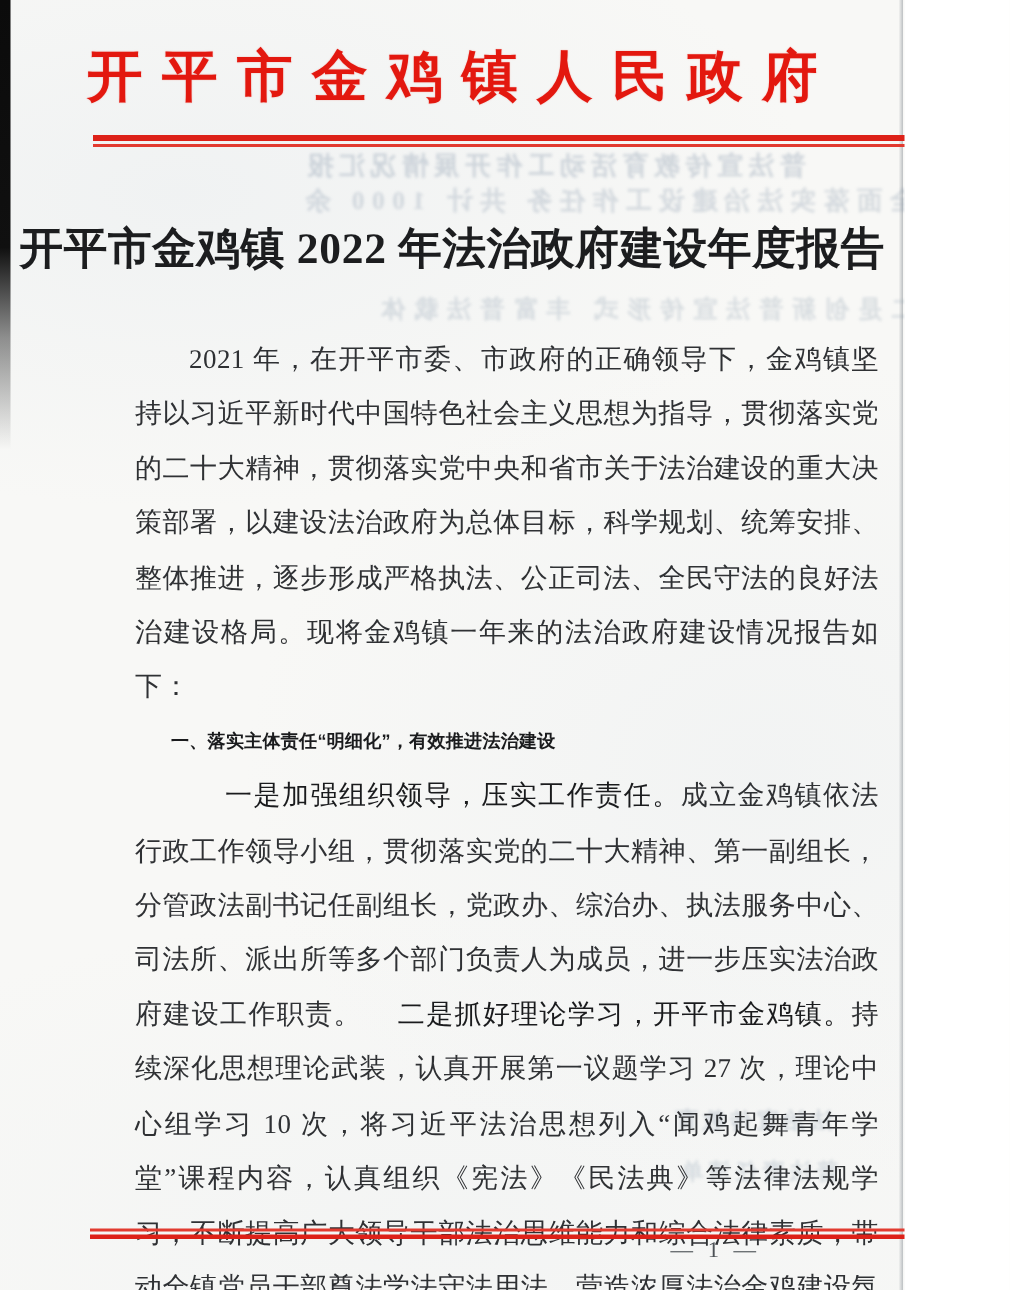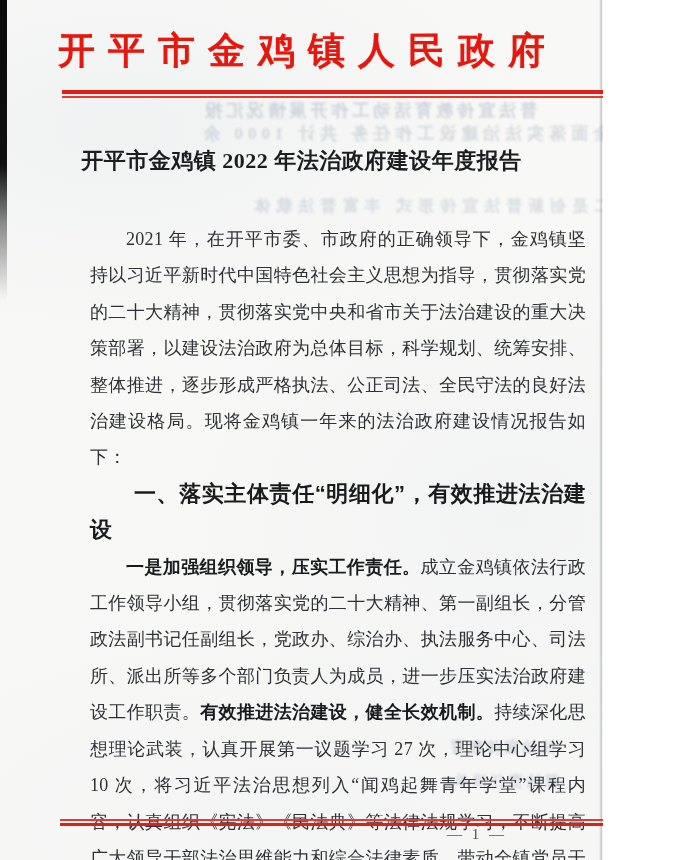--- a/index.html
+++ b/index.html
@@ -51,44 +51,45 @@
     font-family:"Liberation Serif", serif;
   }
   .rule-top{position:absolute;top:90px;left:62px;width:546px;}
   .rule-top .thick{height:4px;background:#dd2118;}
   .rule-top .thin{height:2px;background:#e23b30;margin-top:2px;}
 
   
   .doc-title{
     position:absolute;top:146px;left:0;width:100%;
     margin:0;text-align:center;
-    font-size:22px;font-weight:bold;color:#1c1d1f;
+    font-size:29px;font-weight:bold;color:#1c1d1f;
     letter-spacing:0.5px;
     font-family:"Liberation Serif", serif;
   }
 
   
   .body-block{
     position:absolute;top:221px;left:90px;width:496px;
     font-size:18px;line-height:36.4px;
     color:#2f3134;
     text-align:justify;
     letter-spacing:0.3px;
   }
   .body-block p{margin:0;text-indent:2em;}
   .section{
     margin:0;text-indent:2em;
-    font-size:22px;line-height:36.4px;
+    font-size:12px;line-height:36.4px;
     font-weight:bold;color:#1a1b1d;
     font-family:"Liberation Sans", sans-serif;
     letter-spacing:0.2px;
   }
   .lead{
-    font-weight:bold;color:#1a1b1d;
+    font-weight:normal;color:#1a1b1d;
     font-family:"Liberation Sans", sans-serif;
+    margin-left:24px;
   }
 
   
   .rule-bottom{position:absolute;top:819px;left:60px;width:548px;}
   .rule-bottom .thin{height:2px;background:#e23b30;}
   .rule-bottom .thick{height:3.5px;background:#dd2118;margin-top:1.5px;}
   .page-number{
     position:absolute;top:826px;right:96px;
     font-size:15px;color:#4c5156;letter-spacing:3px;
     font-family:"Liberation Serif", serif;
@@ -113,21 +114,21 @@
   <div class="rule-top">
     <div class="thick"></div>
     <div class="thin"></div>
   </div>
 
   <h1 class="doc-title">开平市金鸡镇 2022 年法治政府建设年度报告</h1>
 
   <div class="body-block">
     <p>2021 年，在开平市委、市政府的正确领导下，金鸡镇坚持以习近平新时代中国特色社会主义思想为指导，贯彻落实党的二十大精神，贯彻落实党中央和省市关于法治建设的重大决策部署，以建设法治政府为总体目标，科学规划、统筹安排、整体推进，逐步形成严格执法、公正司法、全民守法的良好法治建设格局。现将金鸡镇一年来的法治政府建设情况报告如下：</p>
     <h2 class="section">一、落实主体责任“明细化”，有效推进法治建设</h2>
-    <p><span class="lead">一是加强组织领导，压实工作责任。</span><span>成立金鸡镇依法行政工作领导小组，贯彻落实党的二十大精神、第一副组长，分管政法副书记任副组长，党政办、综治办、执法服务中心、司法所、派出所等多个部门负责人为成员，进一步压实法治政府建设工作职责。</span><span class="lead">有效推进法治建设，健全长效机制。</span><span>持续深化思想理论武装，认真开展第一议题学习 27 次，理论中心组学习 10 次，将习近平法治思想列入“闻鸡起舞青年学堂”课程内容，认真组织《宪法》《民法典》等法律法规学习，不断提高广大领导干部法治思维能力和综合法律素质，带动全镇党员干部尊法学法守法用法，营造浓厚法治金鸡建设氛围。</span></p>
+    <p><span class="lead">一是加强组织领导，压实工作责任。</span><span>成立金鸡镇依法行政工作领导小组，贯彻落实党的二十大精神、第一副组长，分管政法副书记任副组长，党政办、综治办、执法服务中心、司法所、派出所等多个部门负责人为成员，进一步压实法治政府建设工作职责。</span><span class="lead">二是抓好理论学习，开平市金鸡镇。</span><span>持续深化思想理论武装，认真开展第一议题学习 27 次，理论中心组学习 10 次，将习近平法治思想列入“闻鸡起舞青年学堂”课程内容，认真组织《宪法》《民法典》等法律法规学习，不断提高广大领导干部法治思维能力和综合法律素质，带动全镇党员干部尊法学法守法用法，营造浓厚法治金鸡建设氛围。</span></p>
 
   </div>
 
   <div class="rule-bottom">
     <div class="thin"></div>
     <div class="thick"></div>
   </div>
 
   <div class="page-number">— 1 —</div>
 

